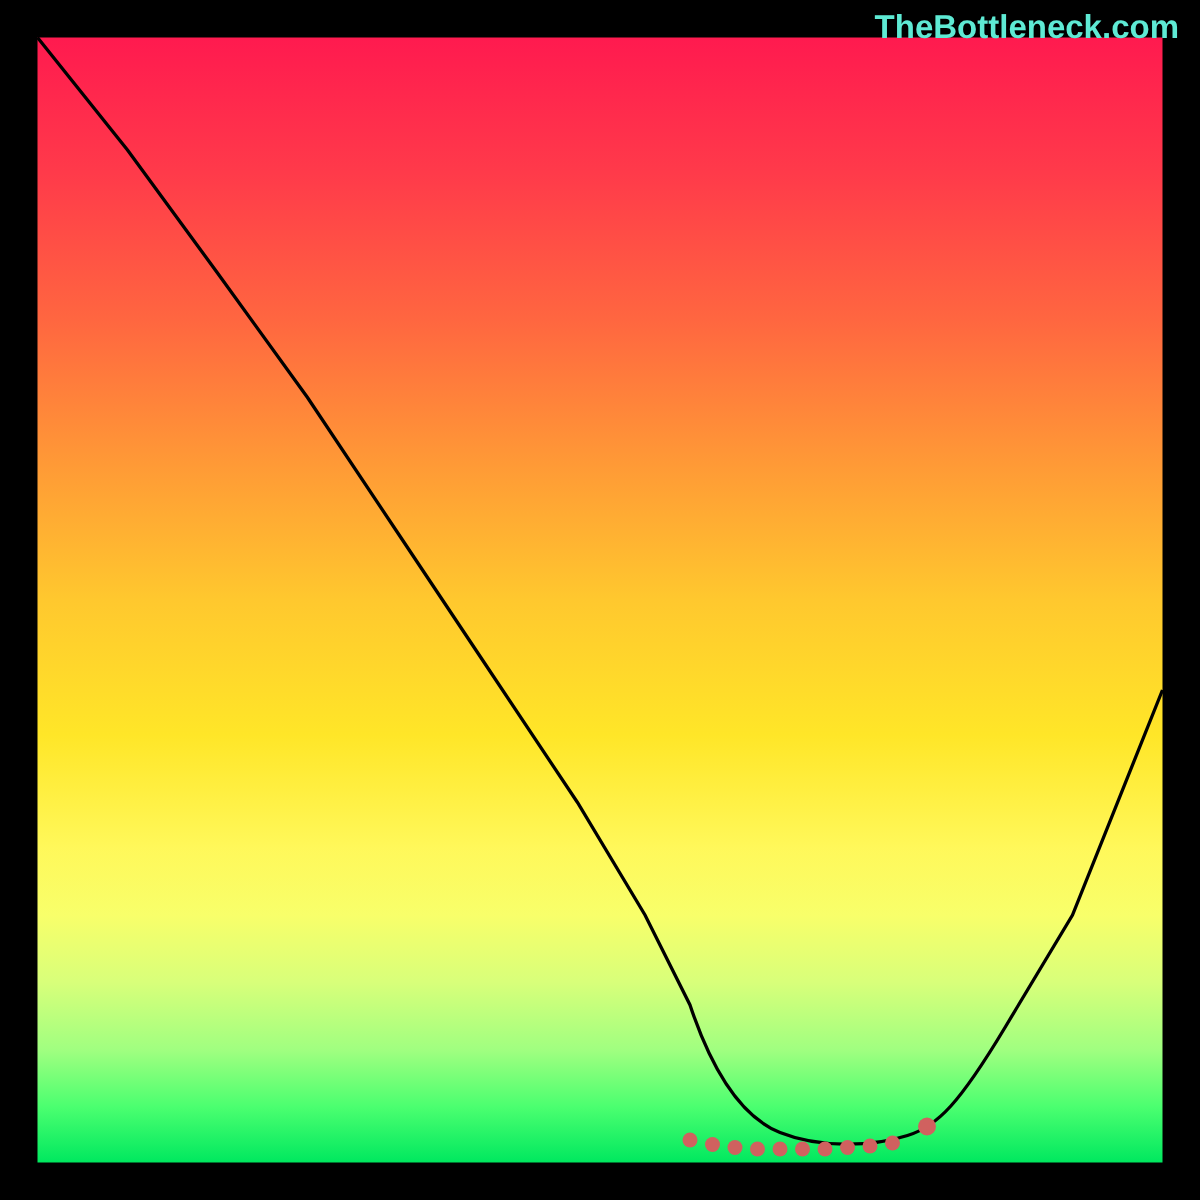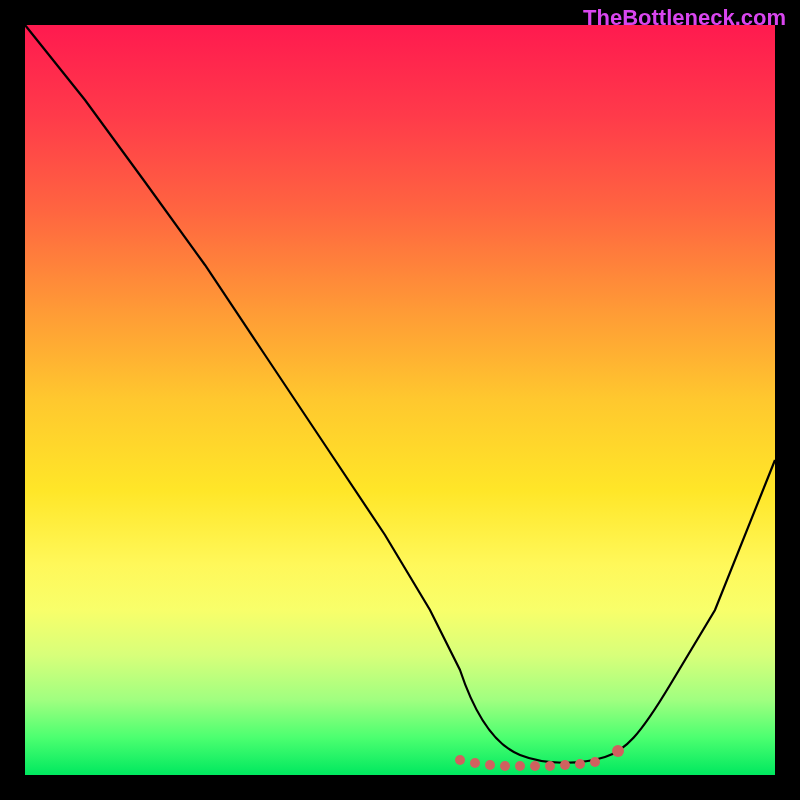--- a/index.html
+++ b/index.html
@@ -10,21 +10,21 @@
   #ff6640 25%,
   #ff9a36 38%,
   #ffc82e 50%,
   #ffe628 62%,
   #fff85a 72%,
   #f8ff6a 78%,
   #d8ff7a 84%,
   #a0ff80 90%,
   #4cff70 95%,
   #00e85f 100%)}
-.watermark{position:absolute;top:5px;right:14px;color:#d946ef;font-size:22px;font-weight:600}
+.watermark{position:absolute;top:5px;right:14px;color:#5eead4;font-size:22px;font-weight:600}
 svg.curve{position:absolute;left:25px;top:25px;width:750px;height:750px;overflow:visible}
 .curve-path{fill:none;stroke:#000;stroke-width:2.2}
 .dot{fill:#d0615f}
 </style>
 </head>
 <body>
 
 <div class="plot-wrap">
   <div class="plot-bg"></div>
 </div>

